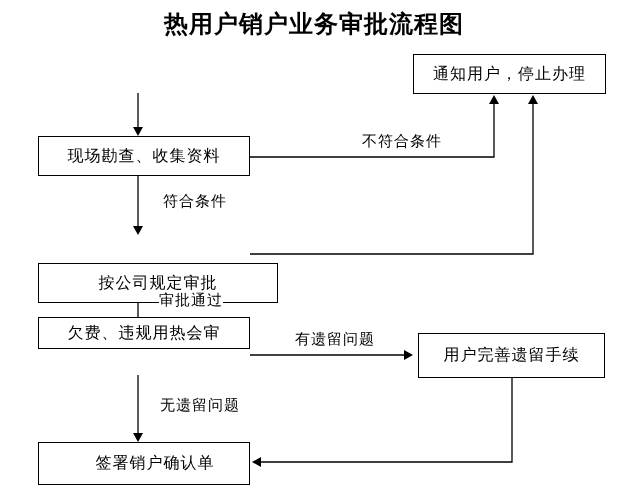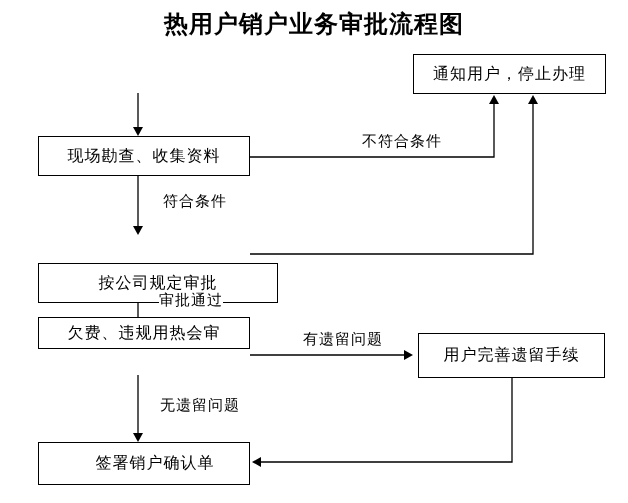--- a/index.html
+++ b/index.html
@@ -55,21 +55,21 @@
   .n-review   { left: 38px;  top: 317px; width: 212px; height: 32px; text-align: center; }
   .n-sign     { left: 38px;  top: 442px; width: 212px; height: 43px; padding-left: 22px; }
   
   .n-notify   { left: 413px; top: 54px;  width: 193px; height: 40px; }
   .n-complete { left: 418px; top: 333px; width: 187px; height: 45px; }
   
   .l-notqualified   { left: 340px; top: 132px; margin-left: 22px; }
   .l-qualified      { left: 163px; top: 192px; }
   .l-approvalfailed { left: 340px; top: 221px; }
   .l-approvalpassed { left: 159px; top: 291px; }
-  .l-hasissues      { left: 303px; top: 330px; text-align: right; }
+  .l-hasissues      { left: 295px; top: 330px; text-align: right; }
   .l-noissues       { left: 160px; top: 396px; }
 </style>
 </head>
 <body>
 
 <div id="canvas">
 
   <svg id="connector-layer" viewBox="0 0 628 503" xmlns="http://www.w3.org/2000/svg">
     <g stroke="#000000" stroke-width="1.3" fill="none">
       <path d="M138 93 L138 128"></path>

